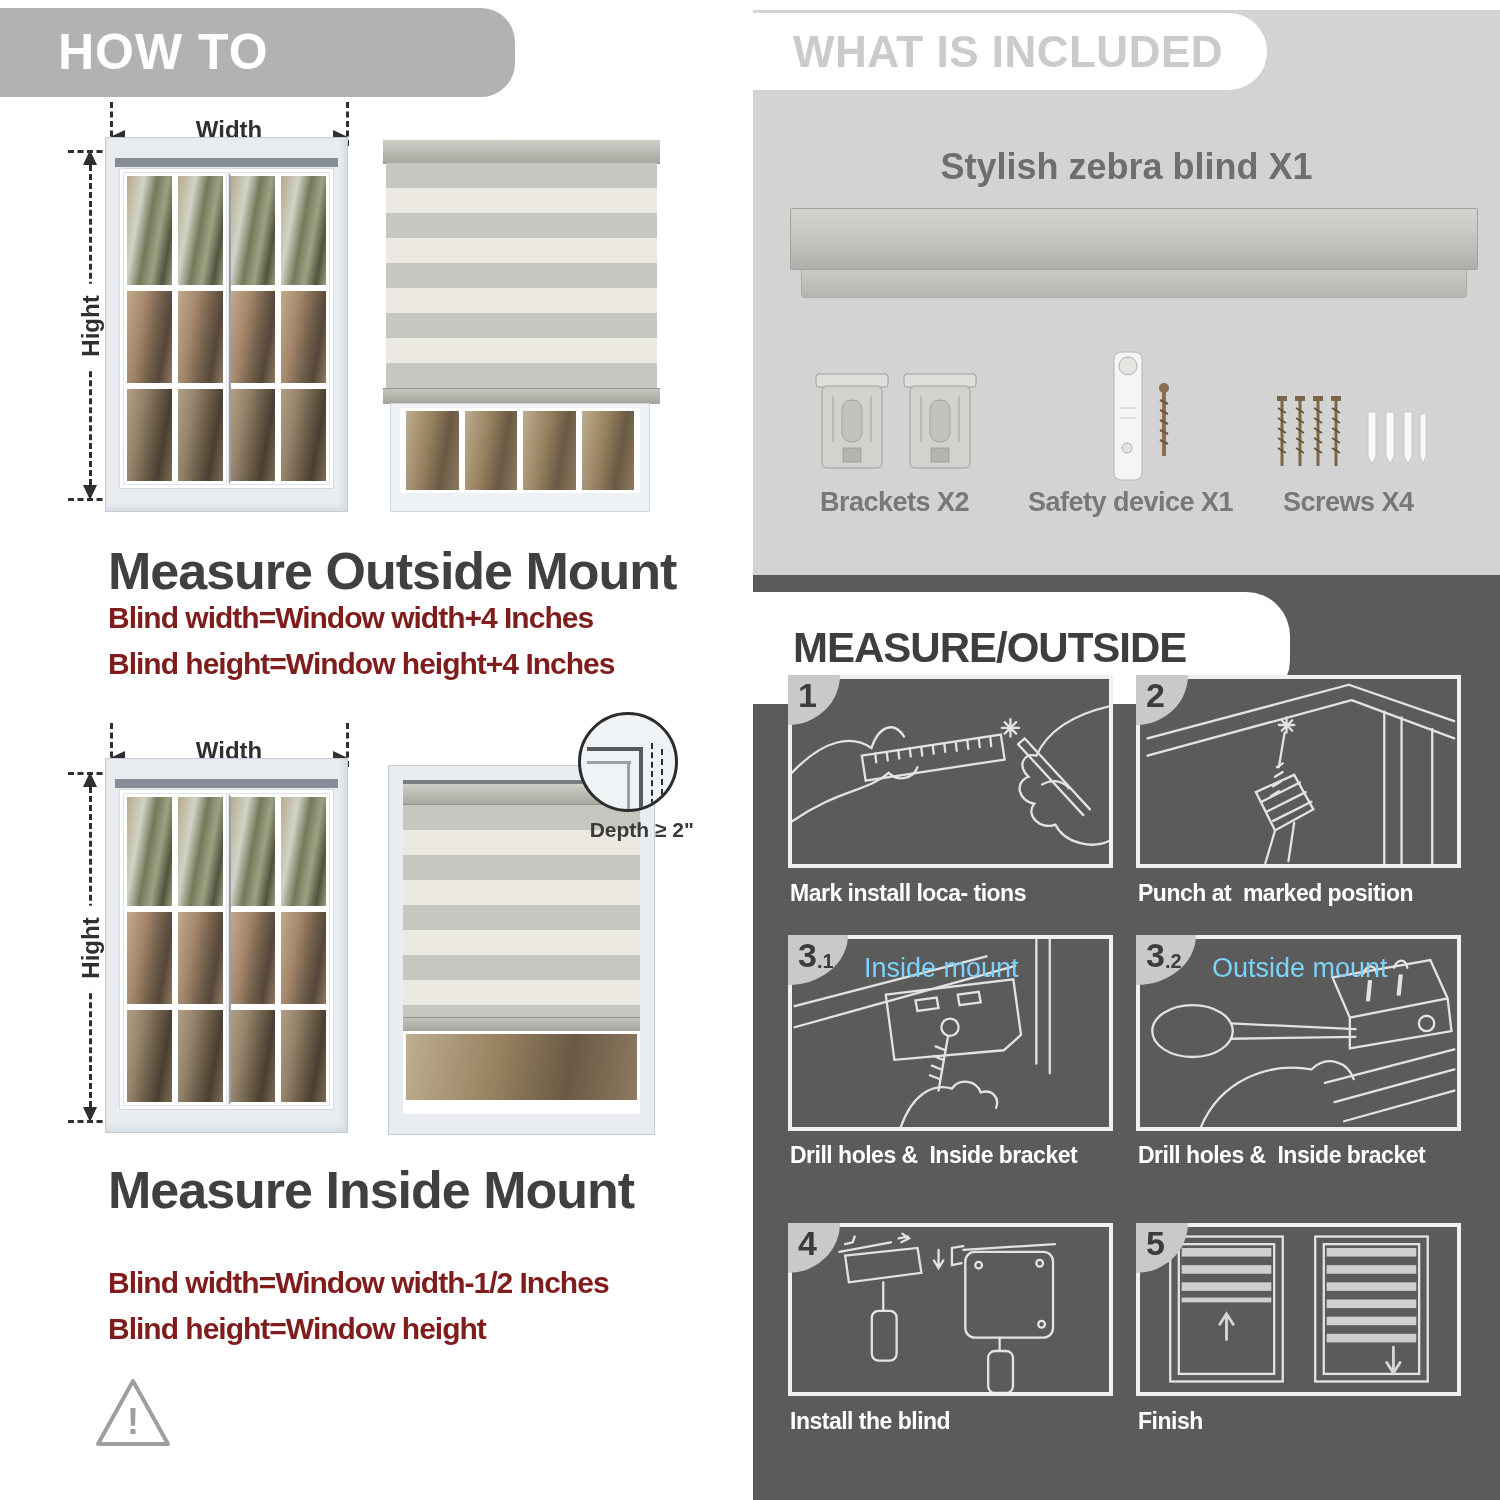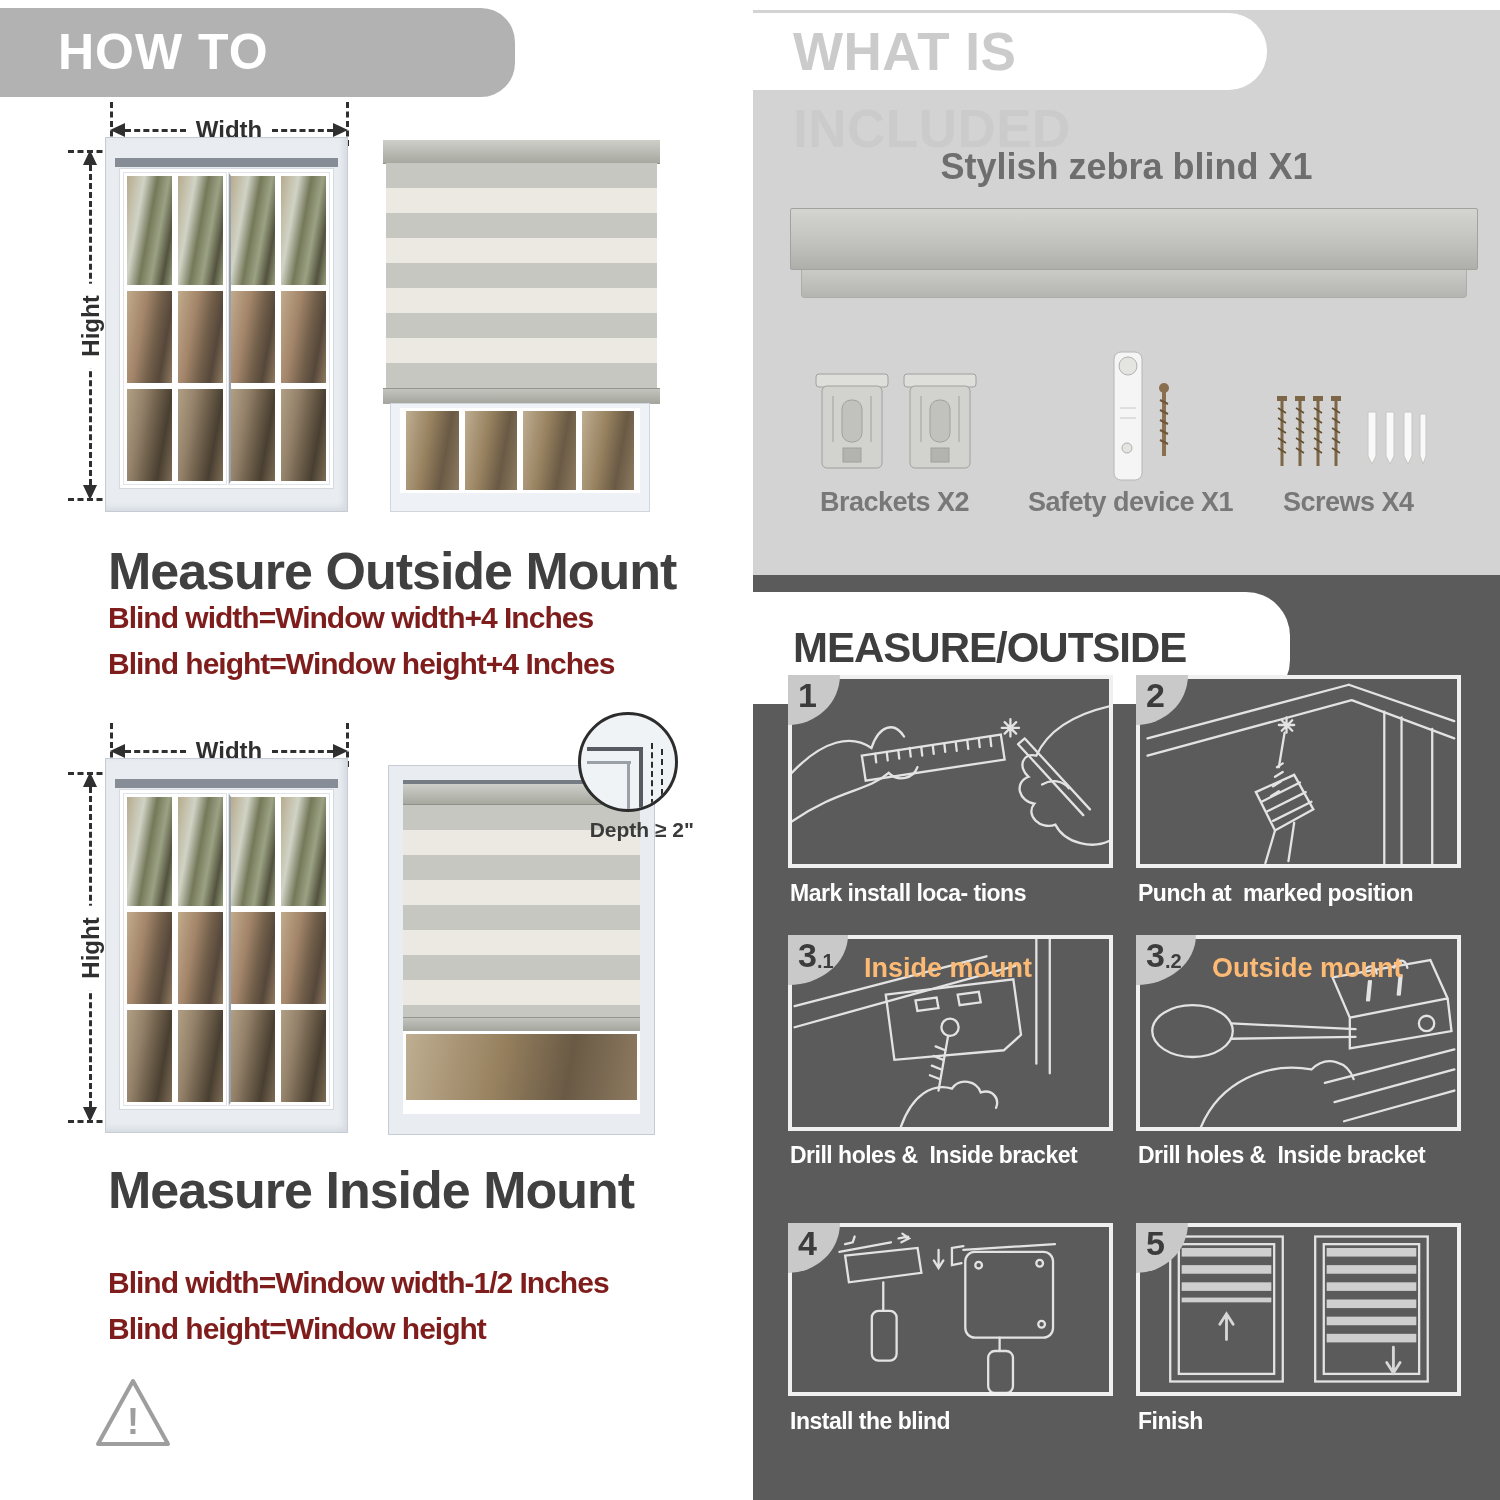--- a/index.html
+++ b/index.html
@@ -9,21 +9,21 @@
 
   
   .header-bar{left:0;top:8px;width:515px;height:89px;background:#b2b2b2;
     border-radius:0 34px 34px 0;color:#ffffff;font-size:50px;font-weight:bold;
     line-height:89px;padding-left:58px;letter-spacing:1px;box-sizing:border-box}
 
   .sec-title{font-size:52px;font-weight:bold;color:#404040;letter-spacing:-1px;white-space:nowrap}
   .formula{font-size:30px;font-weight:bold;color:#7f1d1d;letter-spacing:-1px;white-space:nowrap}
 
   
-  .harrow{display:flex;align-items:center}
+  .harrow{display:flex;align-items:flex-end}
   .harrow .line{flex:1;border-top:3px dashed #2f2f2f;height:0}
   .ah-l{width:0;height:0;border-top:7px solid transparent;border-bottom:7px solid transparent;border-right:15px solid #2f2f2f}
   .ah-r{width:0;height:0;border-top:7px solid transparent;border-bottom:7px solid transparent;border-left:15px solid #2f2f2f}
   .harrow .lbl{font-size:24px;font-weight:bold;color:#2f2f2f;padding:0 10px;white-space:nowrap}
   .vtick{position:absolute;border-left:3px dashed #2f2f2f;width:0}
   .htick{position:absolute;border-top:3px dashed #2f2f2f;height:0}
   .varrow{display:flex;flex-direction:column;align-items:center;width:24px}
   .varrow .line{flex:1;border-left:3px dashed #2f2f2f;width:0}
   .ah-u{width:0;height:0;border-left:7px solid transparent;border-right:7px solid transparent;border-bottom:15px solid #2f2f2f}
   .ah-d{width:0;height:0;border-left:7px solid transparent;border-right:7px solid transparent;border-top:15px solid #2f2f2f}
@@ -57,39 +57,39 @@
   .detail-circle{box-sizing:border-box;width:100px;height:100px;border-radius:50%;
     border:3px solid #2c2c2c;background:#f0f3f6;overflow:hidden}
   .depth-lbl{font-size:21px;font-weight:bold;color:#3a3a3a;white-space:nowrap}
 
   
   .warn-text{font-size:22px;font-weight:bold;color:#9b9b9b;line-height:1.42;letter-spacing:-.3px}
 
   
   .panel-light{left:753px;top:10px;width:747px;height:565px;background:#d3d3d3}
   .included-hdr{left:753px;top:13px;width:514px;height:77px;background:#ffffff;border-radius:0 38px 38px 0;
-    color:#cbcbcb;font-size:53px;font-weight:bold;line-height:77px;padding-left:40px;box-sizing:border-box;letter-spacing:.5px}
+    color:#cbcbcb;font-size:44px;font-weight:bold;line-height:77px;padding-left:40px;box-sizing:border-box;letter-spacing:.5px}
   .blind-lbl{left:753px;top:146px;width:747px;text-align:center;font-size:36px;font-weight:bold;color:#6e6e6e}
   .headrail{left:790px;top:208px;width:688px;height:62px;border-radius:2px;border:1px solid #a2a29e;box-sizing:border-box;
     background:linear-gradient(180deg,#d4d4d0 0%,#c2c2be 55%,#aeaeaa 100%)}
   .headrail-lip{left:801px;top:270px;width:666px;height:28px;border-radius:0 0 4px 4px;border:1px solid #adada9;border-top:none;box-sizing:border-box;
     background:linear-gradient(180deg,#cacac6,#b4b4b0)}
   .item-lbl{font-size:27px;font-weight:bold;color:#787878;letter-spacing:-.5px;white-space:nowrap}
 
   .panel-dark{left:753px;top:575px;width:747px;height:925px;background:#5b5b5b}
   .mount-hdr{left:753px;top:592px;width:537px;height:112px;background:#ffffff;border-radius:0 44px 44px 0;
     color:#3e3e3e;font-size:42px;font-weight:bold;line-height:112px;padding-left:40px;box-sizing:border-box;letter-spacing:-1px}
 
   .step{box-sizing:border-box;border:4px solid #f0f0f0;background:#5b5b5b}
   .badge{position:absolute;top:-4px;left:-4px;min-width:52px;height:50px;background:#c9c9c9;
     border-radius:0 0 100% 0;color:#3c3c3c;font-weight:bold;padding:2px 14px 0 10px;box-sizing:border-box;
     display:flex;align-items:flex-start}
   .badge .n{font-size:34px;line-height:1.1}
   .badge .sub{font-size:20px;line-height:1;margin-top:14px}
-  .step-title{position:absolute;left:72px;top:14px;color:#fdba74;font-size:27px;font-weight:bold;white-space:nowrap}
+  .step-title{position:absolute;left:72px;top:14px;color:#7dd3fc;font-size:27px;font-weight:normal;white-space:nowrap}
   .caption{position:absolute;color:#ffffff;font-size:23px;font-weight:bold;letter-spacing:-.5px;white-space:pre-wrap}
   .sketch{position:absolute;inset:0;width:100%;height:100%}
 </style>
 </head>
 <body>
 
 <div id="canvas">
 
   <div class="abs header-bar">
     <span>HOW TO MEASURE</span>

